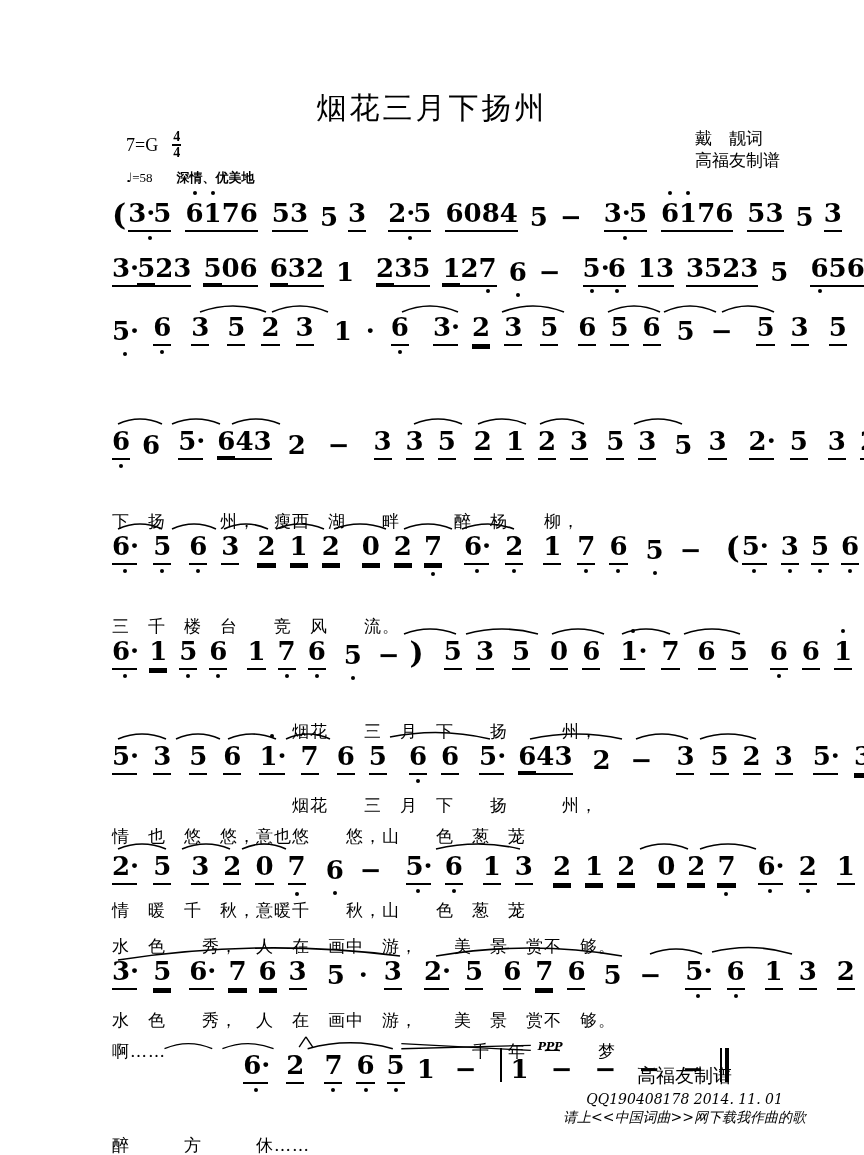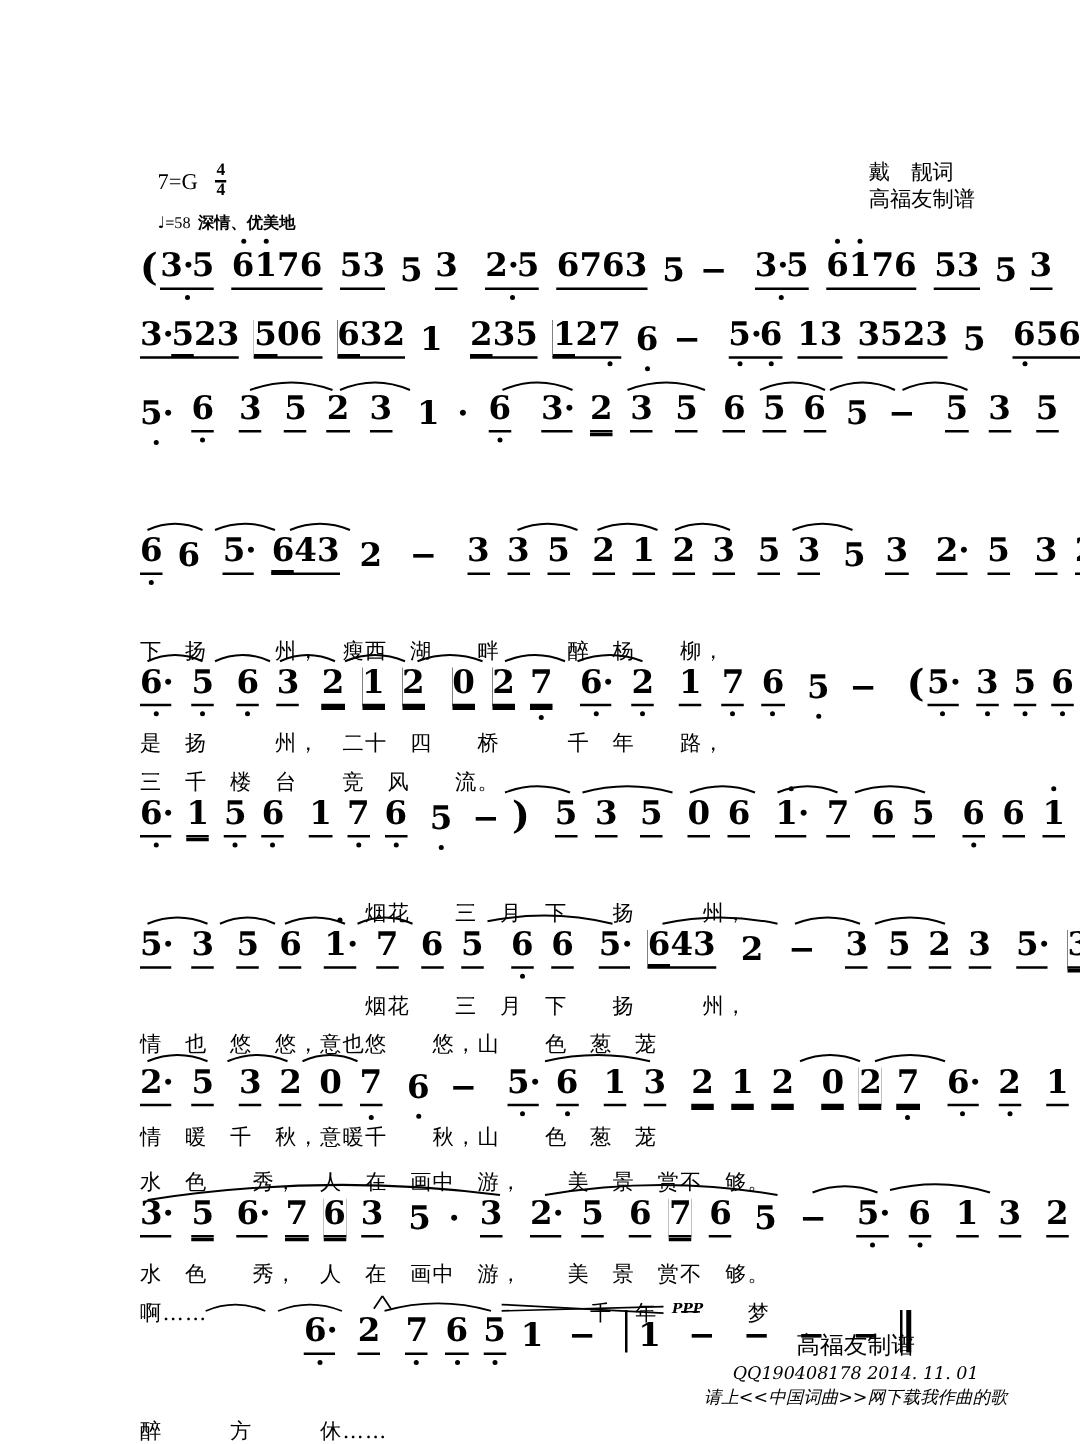--- a/index.html
+++ b/index.html
@@ -19,21 +19,21 @@
     text-align:center;
     font-family:"DejaVu Serif", serif;
     font-size:30px;letter-spacing:3px;font-weight:400;
   }
   .key-block{position:absolute;left:126px;top:130px;font-size:17px;}
   .key-line{display:flex;align-items:center;gap:14px;}
   .key-sig{font-family:"Liberation Serif",serif;font-size:18px;}
   .meter{display:inline-flex;flex-direction:column;align-items:center;
          font-weight:bold;font-size:14px;line-height:1.0;}
   .meter .num{border-bottom:2px solid #000;padding:0 1px;}
-  .tempo-line{margin-top:9px;display:flex;align-items:center;gap:6px;font-size:13px;justify-content:flex-end;}
+  .tempo-line{margin-top:9px;display:flex;align-items:center;gap:24px;font-size:13px;justify-content:flex-end;}
   .tempo-mark{font-size:13px;font-weight:bold;font-family:"DejaVu Sans",sans-serif;}
   .expression{font-family:"DejaVu Sans",sans-serif;font-size:13px;font-weight:bold;}
 
   .credits{
     position:absolute;right:84px;top:128px;
     text-align:left;font-family:"DejaVu Serif",serif;
     font-size:17px;line-height:1.28;
   }
   .credits div{white-space:pre;}
 
@@ -94,20 +94,21 @@
   .footer .f1{font-size:19px;font-style:normal;}
   .footer .f2{font-size:14px;margin-top:2px;}
   .footer .f3{font-size:14px;margin-top:2px;}
   .dyn{font-style:italic;font-weight:bold;font-size:13px;font-family:"DejaVu Serif",serif;}
 </style>
 </head>
 <body>
 
 <div class="sheet">
 
+  <div class="title">烟花三月下扬州</div>
 
   <div class="key-block">
     <div class="key-line">
       <span class="key-sig">7=G</span>
       <span class="meter">
         <span class="num">4</span>
         <span>4</span>
       </span>
     </div>
     <div class="tempo-line">
@@ -124,21 +125,21 @@
   <div class="row" style="top:186px;">
     <div class="notes">
       <span class="grp" style="font-size:30px;margin-right:2px;">(</span>
       <span class="grp u1 dot-dn" style="margin-right:14px;">3<span style="letter-spacing:-2px;">·</span>5</span>
       <span class="grp u1" style="margin-right:14px;"><span class="dot-up">6</span><span class="dot-up">1</span>76</span>
       <span class="grp u1" style="margin-right:12px;">53</span>
       <span class="grp" style="margin-right:10px;">5</span>
       <span class="grp u1" style="margin-right:4px;">3</span>
       <span class="bar"></span>
       <span class="grp u1 dot-dn" style="margin-right:14px;">2<span style="letter-spacing:-2px;">·</span>5</span>
-      <span class="grp u1" style="margin-right:12px;">6763</span>
+      <span class="grp u1" style="margin-right:12px;">6084</span>
       <span class="grp" style="margin-right:12px;">5</span>
       <span class="grp" style="margin-right:4px;">−</span>
       <span class="bar"></span>
       <span class="grp u1 dot-dn" style="margin-right:14px;">3<span style="letter-spacing:-2px;">·</span>5</span>
       <span class="grp u1" style="margin-right:14px;"><span class="dot-up">6</span><span class="dot-up">1</span>76</span>
       <span class="grp u1" style="margin-right:12px;">53</span>
       <span class="grp" style="margin-right:10px;">5</span>
       <span class="grp u1" style="margin-right:4px;">3</span>
       <span class="bar"></span>
       <span class="grp u1 dot-dn" style="margin-right:14px;"><span class="dot-dn">6</span>5</span>
@@ -241,21 +242,20 @@
       <span class="bar"></span>
       <span class="grp u1" style="margin-right:16px;">2<span style="letter-spacing:-2px;">·</span></span>
       <span class="grp u1" style="margin-right:20px;">5</span>
       <span class="grp u1" style="margin-right:14px;">3</span>
       <span class="grp u1" style="margin-right:14px;">2</span>
 
       <span class="bar"></span>
     </div>
     <div class="lyrics">
       <div>下　扬　　　州，　瘦西　湖　　畔　　　醉　杨　　柳，</div>
-      <div>是　扬　　　州，　二十　四　　桥　　　千　年　　路，</div>
     </div>
   </div>
 
   <div class="row" style="top:519px;">
     <div class="notes">
       <svg class="slurs" viewBox="0 0 864 46">
         <path d="M118 10 Q 140 0 162 10" fill="none" stroke="#000" stroke-width="1.6"></path>
         <path d="M172 10 Q 194 0 216 10" fill="none" stroke="#000" stroke-width="1.6"></path>
         <path d="M224 10 Q 246 0 268 10" fill="none" stroke="#000" stroke-width="1.6"></path>
         <path d="M276 10 Q 300 0 324 10" fill="none" stroke="#000" stroke-width="1.6"></path>

